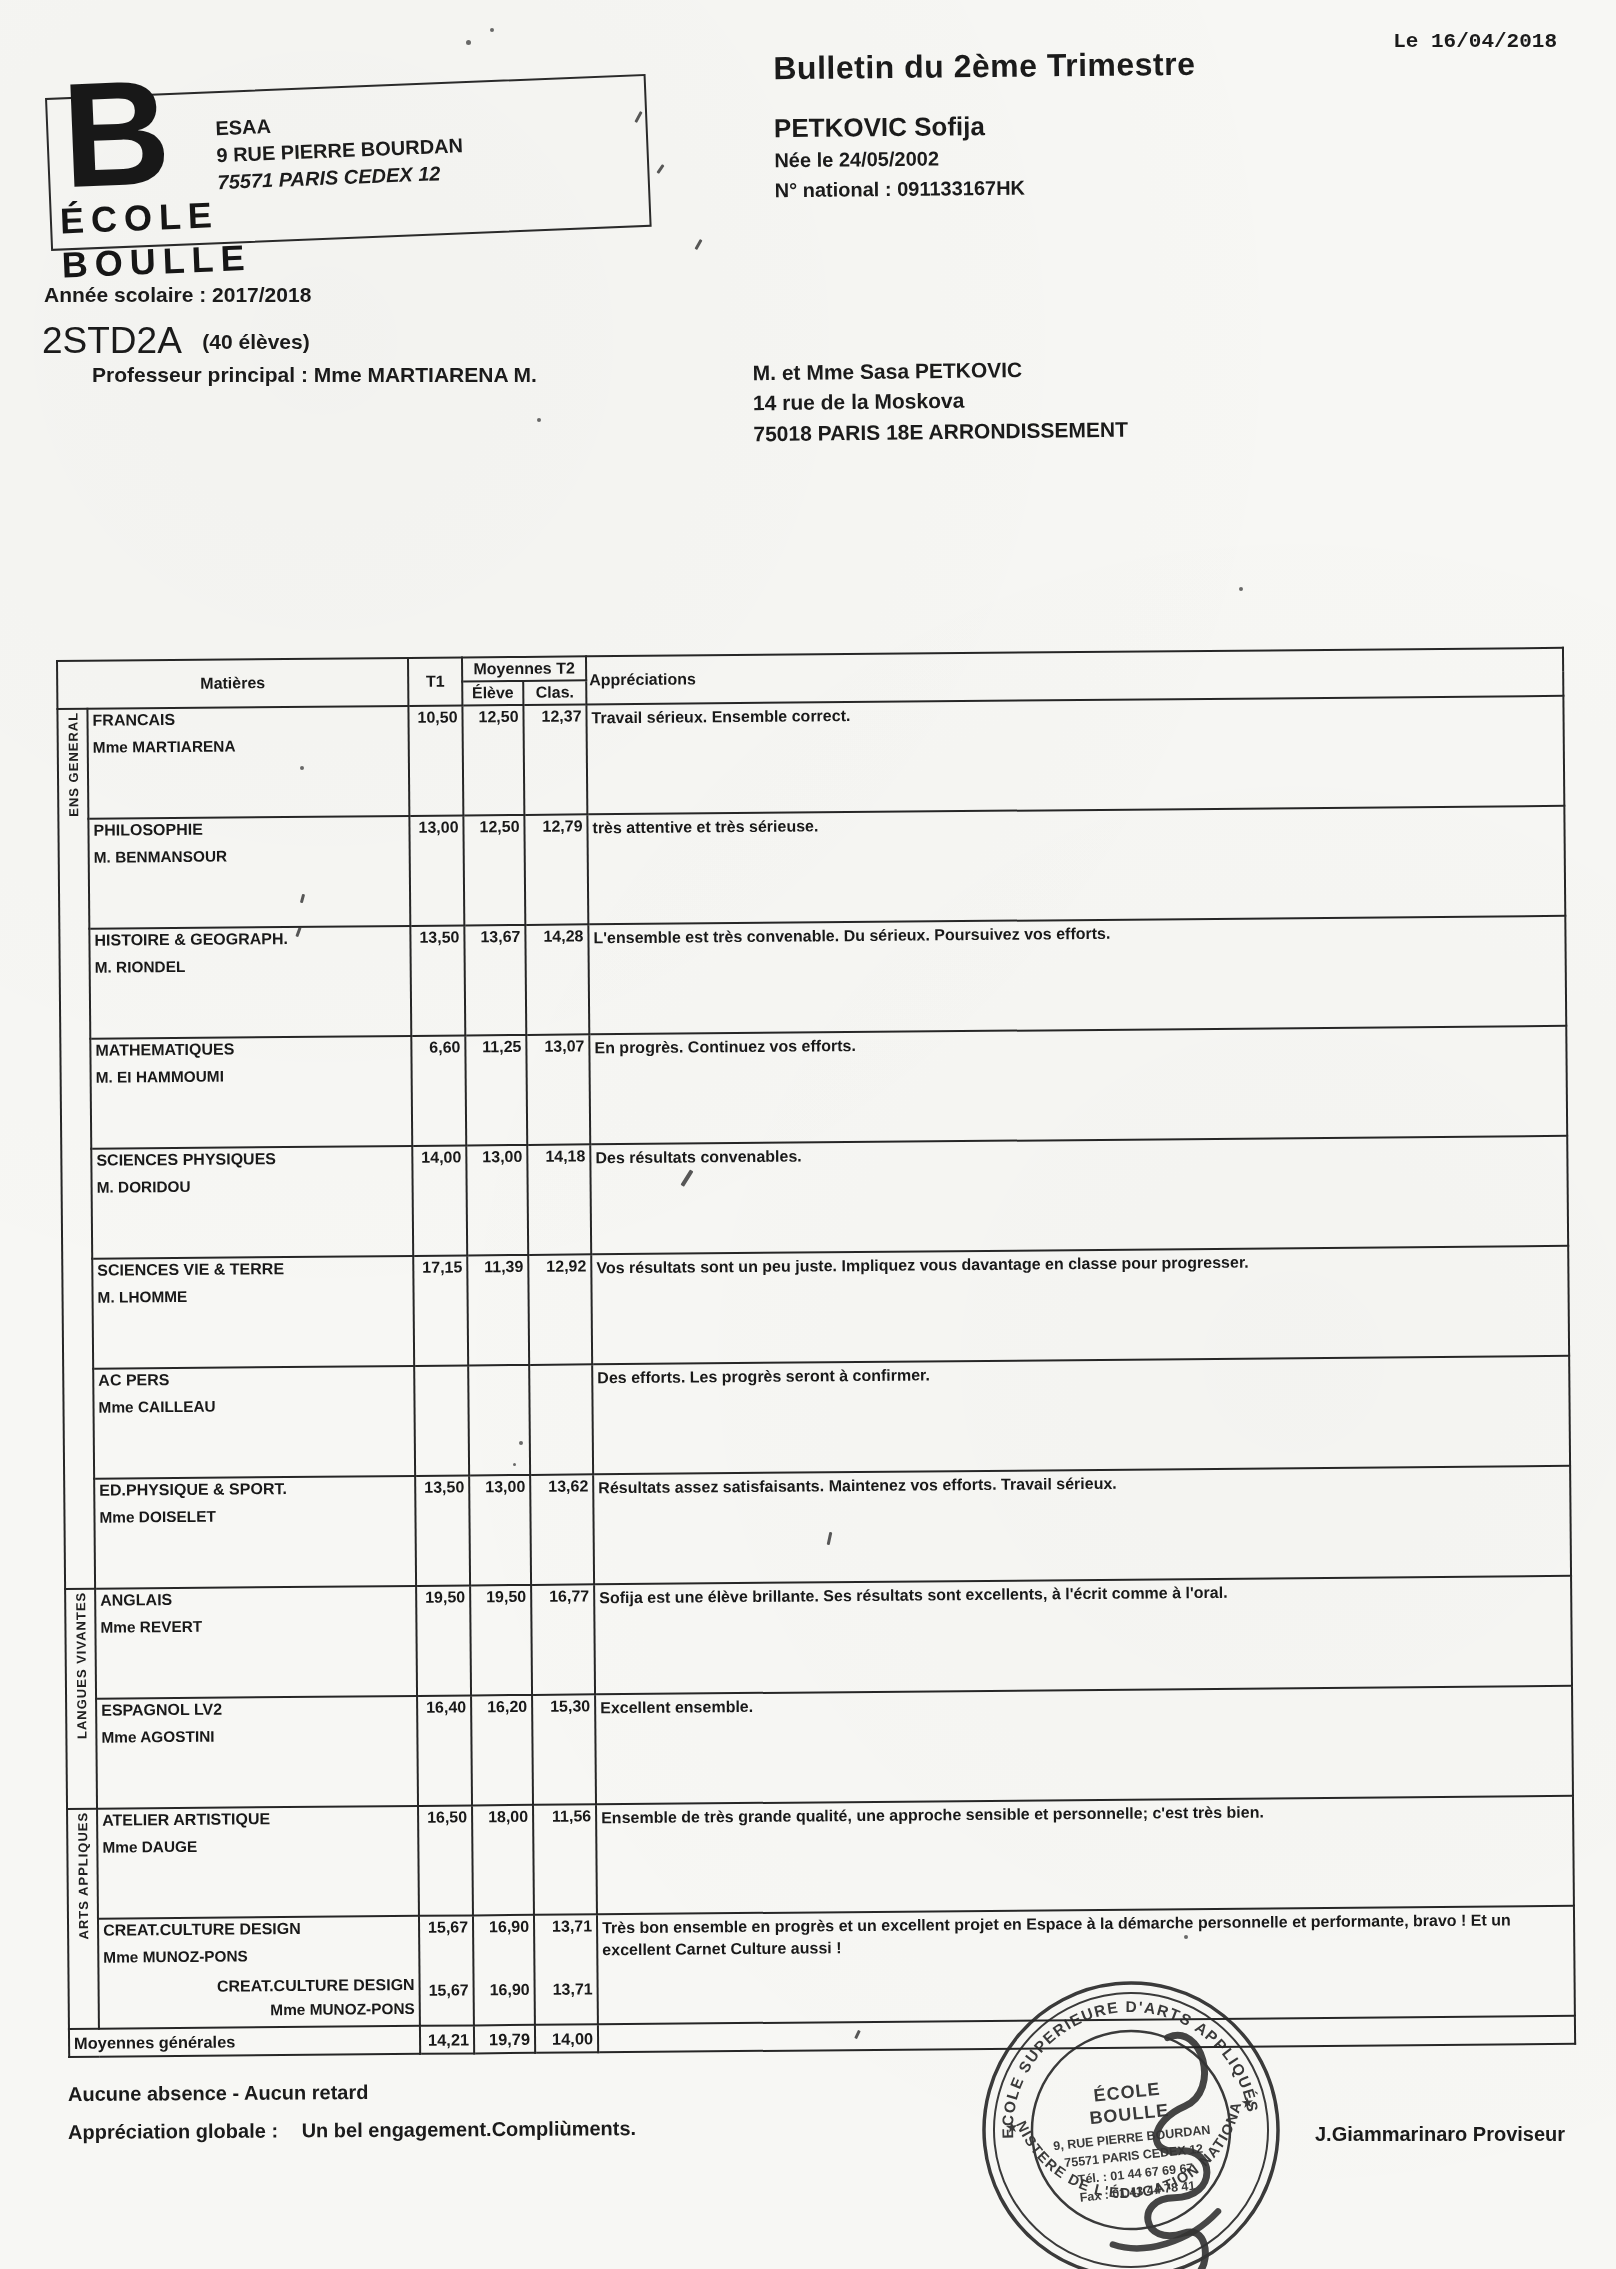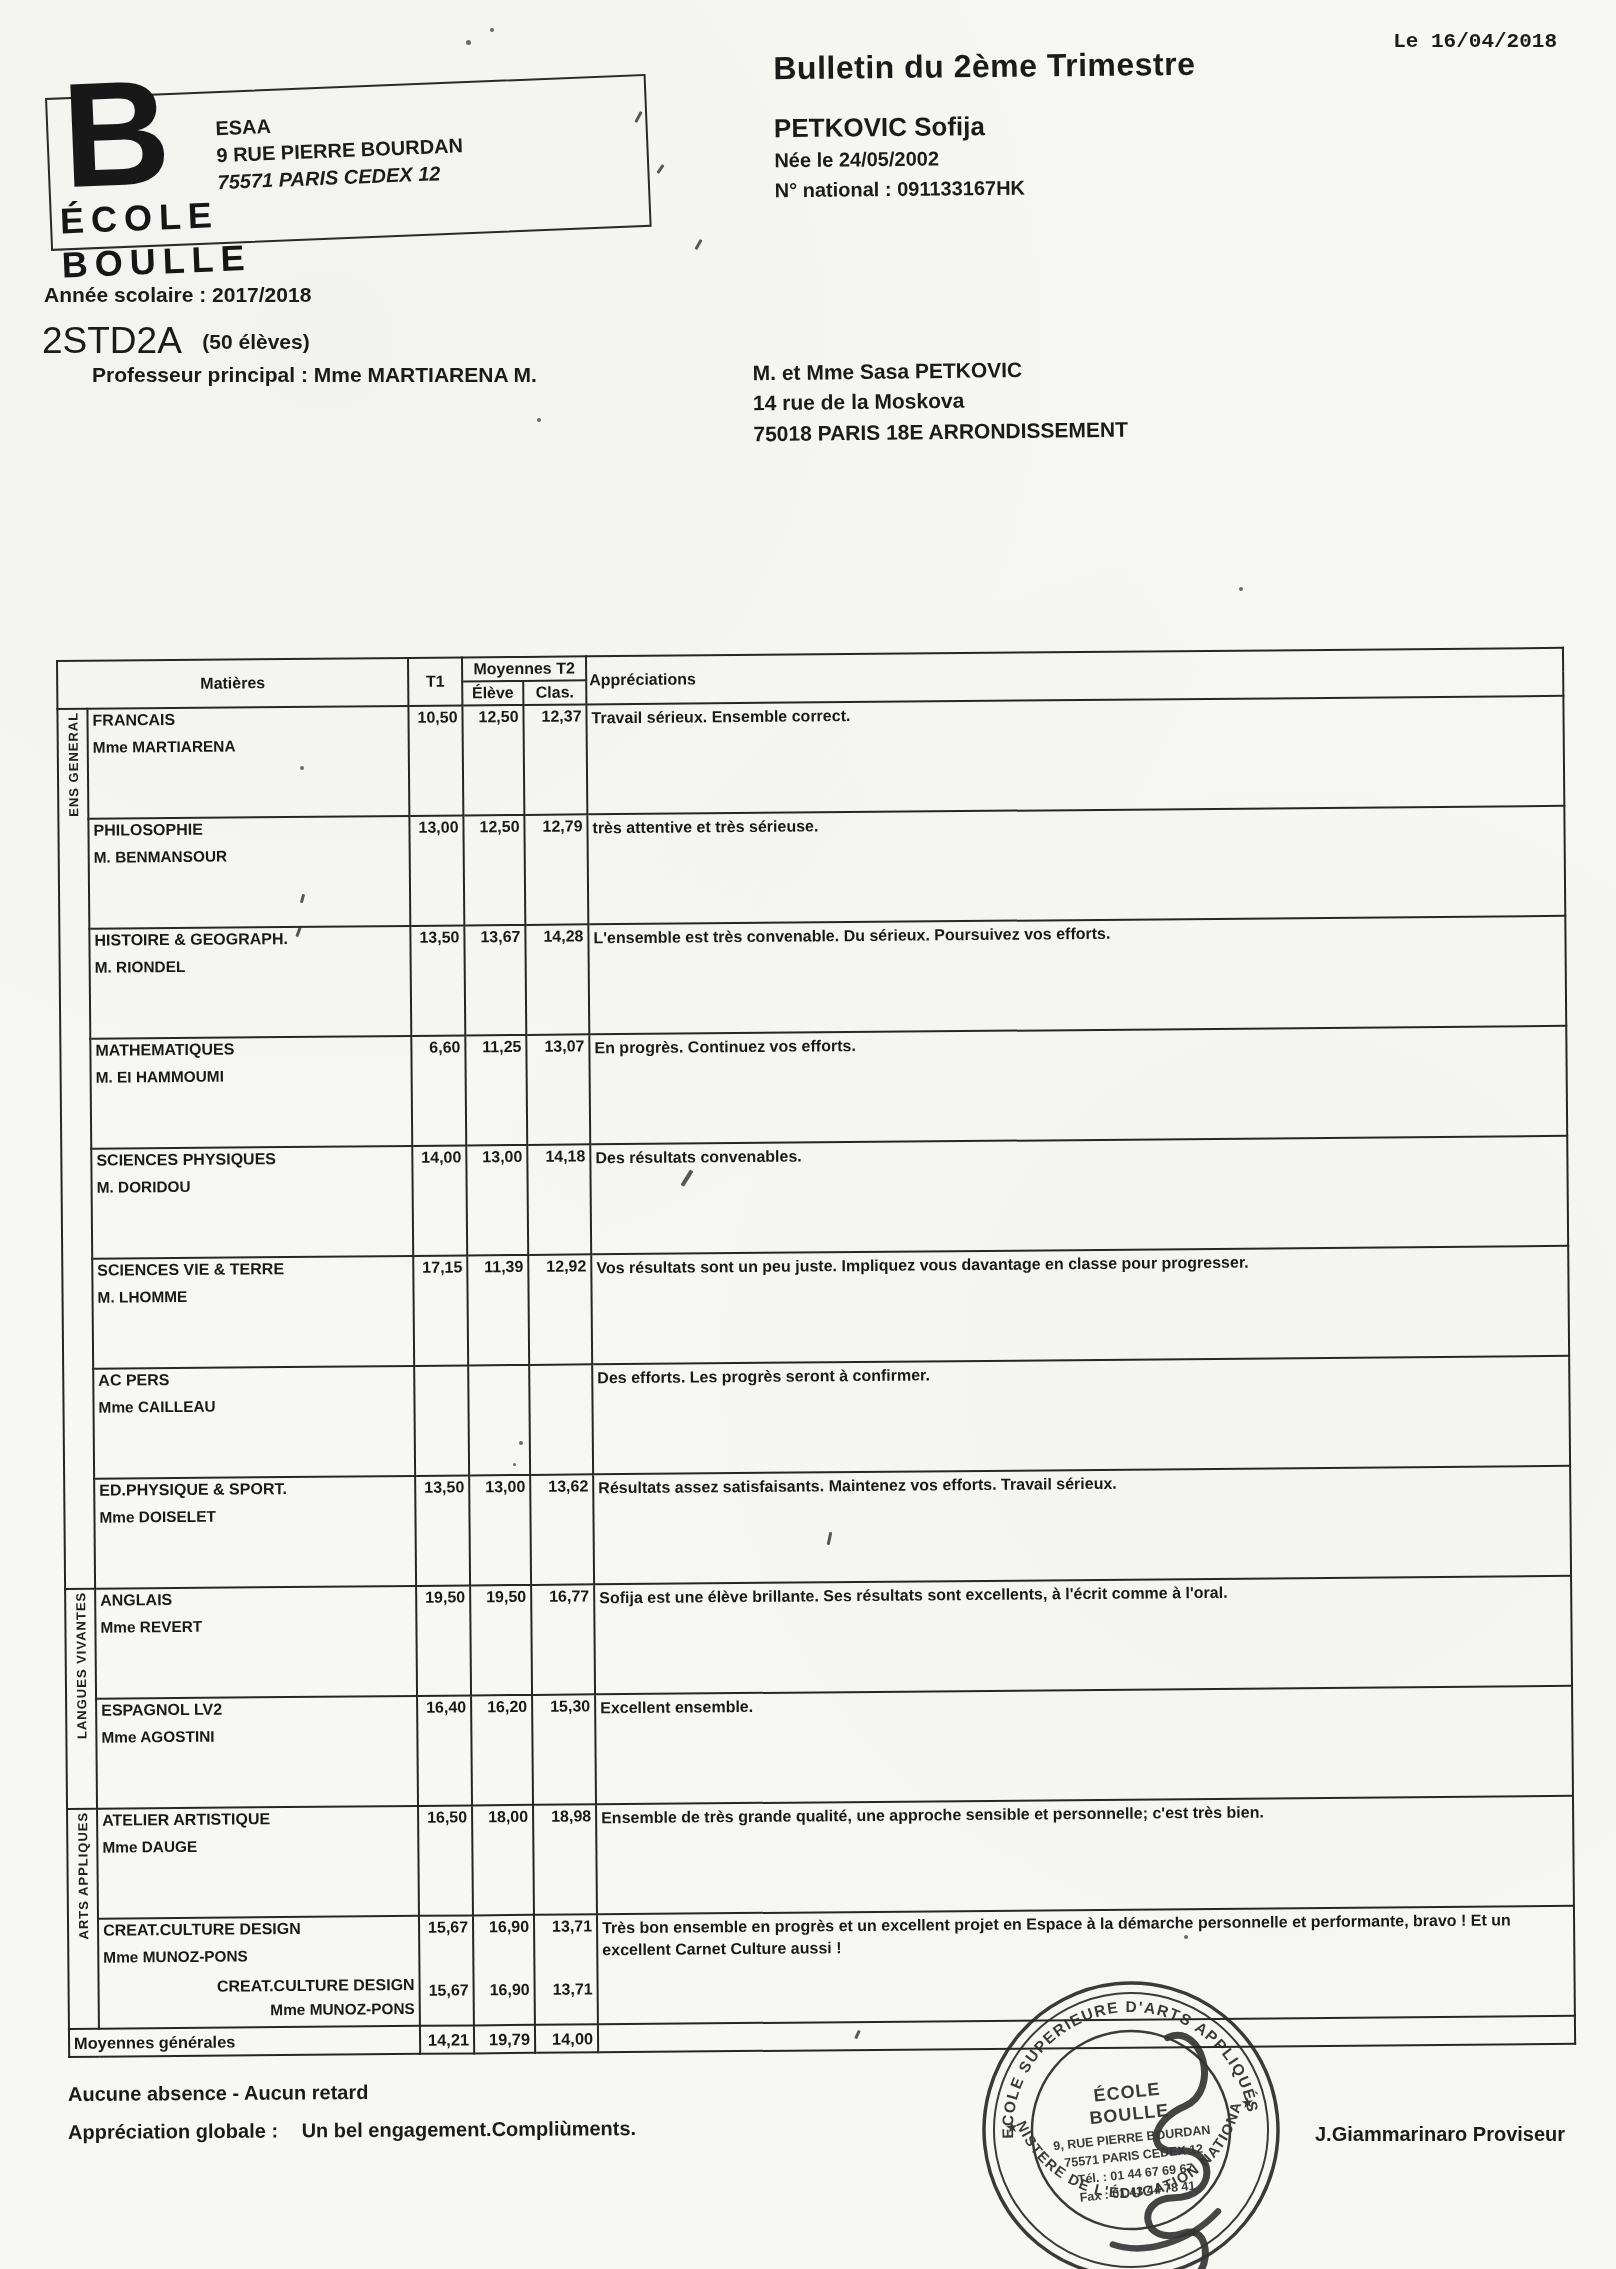--- a/index.html
+++ b/index.html
@@ -119,21 +119,21 @@
   <div class="abs bulletin-block">
     <div class="bulletin-title">Bulletin du 2ème Trimestre</div>
     <div class="student-name">PETKOVIC Sofija</div>
     <div class="student-sub">Née le 24/05/2002</div>
     <div class="student-sub">N° national : 091133167HK</div>
   </div>
 
   <div class="abs year-line">Année scolaire : 2017/2018</div>
   <div class="abs class-line">
     <span class="class-code">2STD2A</span>
-    <span class="class-size">(50 élèves)</span>
+    <span class="class-size">(40 élèves)</span>
   </div>
   <div class="abs teacher-line">Professeur principal : Mme MARTIARENA M.</div>
 
   <div class="abs recipient">
     <div>M. et Mme Sasa PETKOVIC</div>
     <div>14 rue de la Moskova</div>
     <div>75018 PARIS 18E  ARRONDISSEMENT</div>
   </div>
 
   <div class="abs table-wrap">
@@ -262,21 +262,21 @@
           <td class="appr">Excellent ensemble.</td>
         </tr>
         <tr style="height:110px">
           <td class="group-cell" rowspan="2"><span class="vtext">ARTS APPLIQUES</span></td>
           <td class="subj-cell">
               <div class="subj">ATELIER ARTISTIQUE</div>
               <div class="teacher">Mme DAUGE</div>
             </td>
           <td class="num">16,50</td>
           <td class="num">18,00</td>
-          <td class="numl">18,98</td>
+          <td class="numl">11,56</td>
           <td class="appr">Ensemble de très grande qualité, une approche sensible et personnelle; c'est très bien.</td>
         </tr>
         <tr style="height:110px">
           <td class="subj-cell">
             <div class="subj">CREAT.CULTURE DESIGN</div>
             <div class="teacher">Mme MUNOZ-PONS</div>
             <div class="subj dup">CREAT.CULTURE DESIGN</div>
             <div class="teacher dupt">Mme MUNOZ-PONS</div>
           </td>
           <td class="num">

